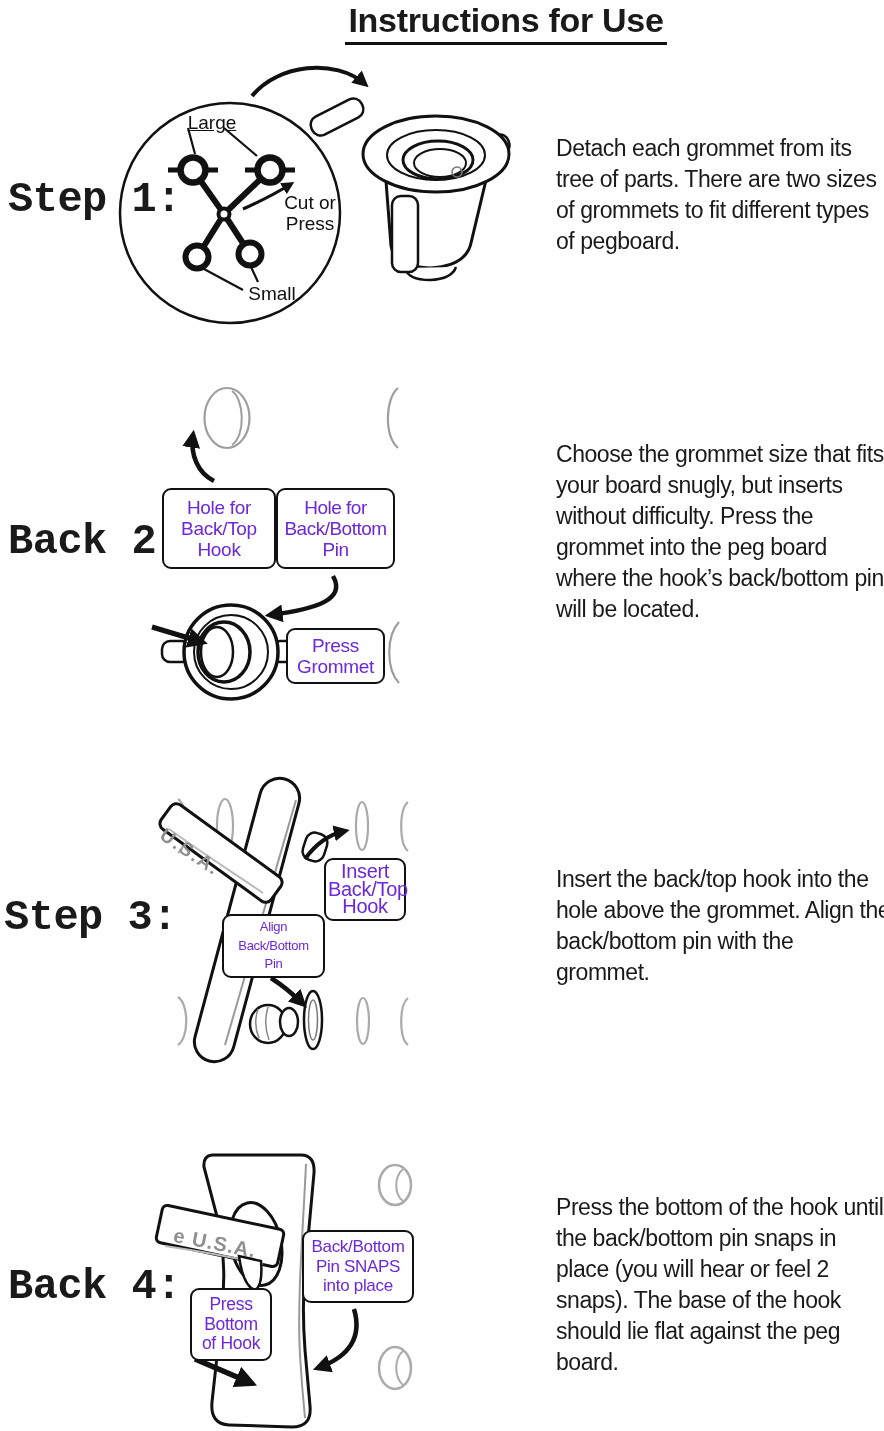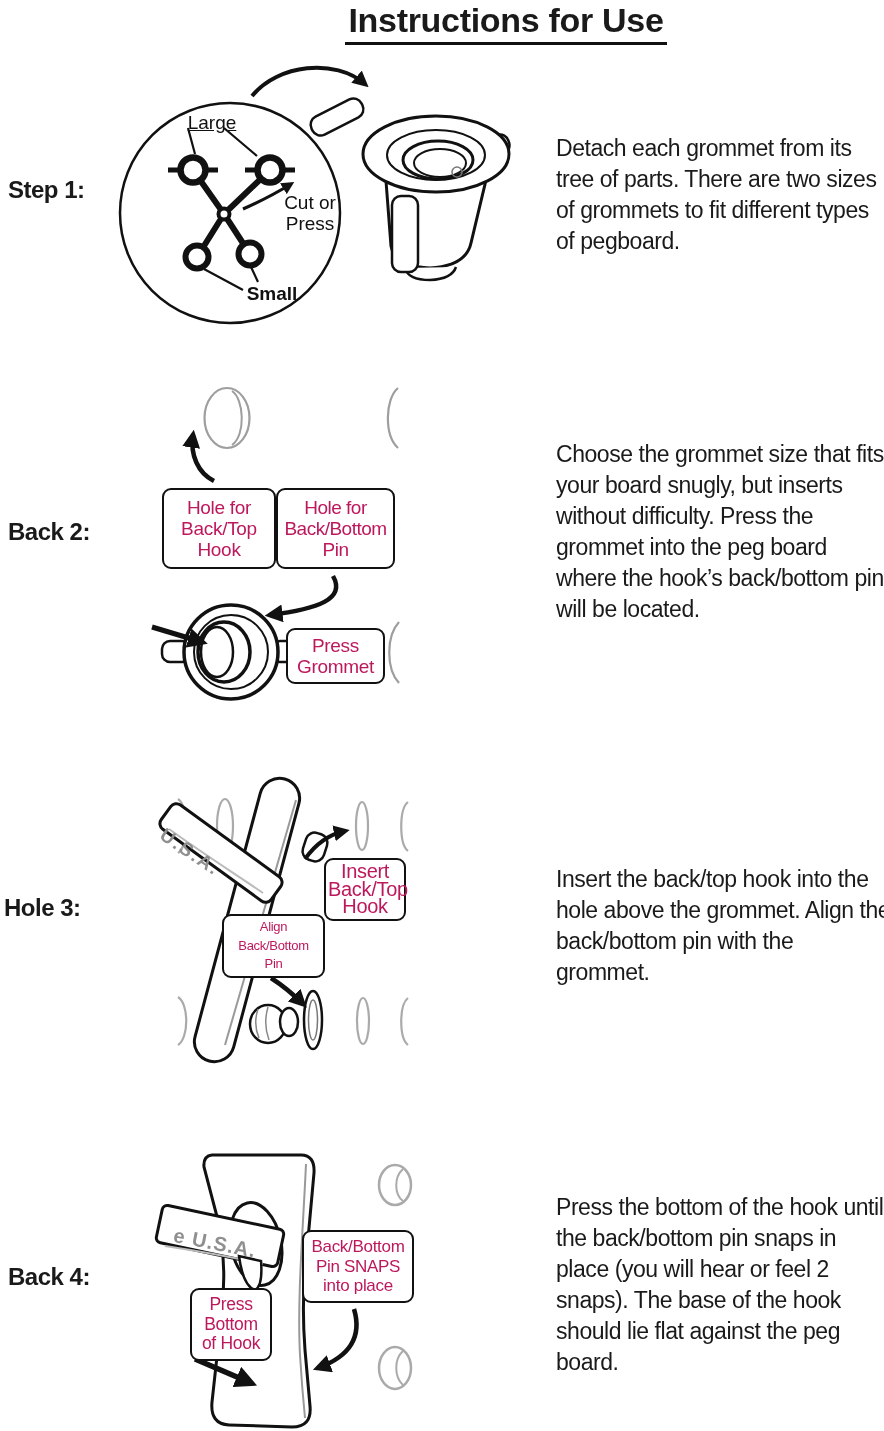--- a/index.html
+++ b/index.html
@@ -2,41 +2,41 @@
 <html><head>
 <meta charset="utf-8">
 <style>
   html,body{margin:0;padding:0;background:#ffffff;}
   .page{position:relative;width:884px;height:1431px;background:#ffffff;overflow:hidden;
         font-family:"Liberation Sans",sans-serif;color:#1a1a1a;}
   .title{position:absolute;top:1px;left:0;width:100%;text-align:center;
          font-size:34px;font-weight:bold;letter-spacing:-0.3px;padding-left:36px;}
   .title span{display:inline-block;transform:translateX(28px);
          border-bottom:3.5px solid #111;padding:0 3px 2px 3px;}
-  .step-label{position:absolute;font-size:24px;font-weight:bold;letter-spacing:-0.5px;}
+  .step-label{position:absolute;font-size:42px;font-weight:bold;letter-spacing:-0.5px;font-family:Liberation Mono, monospace;}
   .step-text{position:absolute;width:336px;font-size:23px;line-height:31px;letter-spacing:-0.45px;}
   .callout{position:absolute;background:#fff;border:2.5px solid #111;border-radius:9px;
-           text-align:center;white-space:pre;letter-spacing:-0.3px;color:#be185d;}
+           text-align:center;white-space:pre;letter-spacing:-0.3px;color:#6d28d9;}
   .freelabel{position:absolute;white-space:pre;text-align:center;font-size:19px;color:#111;}
   .usa{position:absolute;color:#8f8f8f;font-weight:bold;transform-origin:left top;}
   svg{position:absolute;overflow:visible;}
   .ill{stroke:#111;fill:none;}
 </style>
 </head>
 <body>
 
 <div class="page">
 
   <div class="title">
     <span>Instructions for Use</span>
   </div>
 
   <div class="step-label" style="left:8px;top:176px;">Step 1:</div>
   <div class="step-label" style="left:8px;top:518px;">Back 2:</div>
-  <div class="step-label" style="left:4px;top:894px;">Hole 3:</div>
+  <div class="step-label" style="left:4px;top:894px;">Step 3:</div>
   <div class="step-label" style="left:8px;top:1263px;">Back 4:</div>
 
   <div class="step-text" style="left:556px;top:133px;">Detach each grommet from its tree of parts. There are two sizes of grommets to fit different types of pegboard.</div>
   <div class="step-text" style="left:556px;top:439px;">Choose the grommet size that fits your board snugly, but inserts without difficulty. Press the grommet into the peg board where the hook’s back/bottom pin will be located.</div>
   <div class="step-text" style="left:556px;top:864px;">Insert the back/top hook into the hole above the grommet. Align the back/bottom pin with the grommet.</div>
   <div class="step-text" style="left:556px;top:1192px;">Press the bottom of the hook until the back/bottom pin snaps in place (you will hear or feel 2 snaps). The base of the hook should lie flat against the peg board.</div>
 
   <svg style="left:100px;top:50px;" width="420" height="290" viewBox="0 0 420 290">
     <defs>
       <marker id="m1" viewBox="0 0 10 10" refX="7" refY="5" markerWidth="4" markerHeight="4" orient="auto">
@@ -63,21 +63,21 @@
       <rect x="-28" y="-10" width="56" height="20" rx="9" transform="translate(237,67) rotate(-27)" fill="#fff" stroke="#111" stroke-width="2.5"></rect>
       <rect x="-29" y="-10" width="58" height="20" rx="9" transform="translate(381,100) rotate(-16)" fill="#fff" stroke="#111" stroke-width="2.5"></rect>
       <ellipse cx="336" cy="104" rx="73" ry="38" fill="#fff" stroke="#111" stroke-width="3"></ellipse>
       <ellipse cx="336" cy="105" rx="49" ry="25" fill="none" stroke="#111" stroke-width="2"></ellipse>
       <ellipse cx="338" cy="110" rx="35" ry="19" fill="#fff" stroke="#111" stroke-width="3"></ellipse>
       <ellipse cx="340" cy="113" rx="26" ry="14" fill="none" stroke="#111" stroke-width="2"></ellipse>
       <circle cx="357" cy="122" r="5" fill="none" stroke="#777" stroke-width="1.5"></circle>
     </g>
   </svg>
   <div class="freelabel" style="left:186px;top:112px;width:52px;text-decoration:underline;">Large</div>
-  <div class="freelabel" style="left:244px;top:283px;width:56px;font-weight:bold;">Small</div>
+  <div class="freelabel" style="left:244px;top:283px;width:56px;">Small</div>
   <div class="freelabel" style="left:276px;top:192px;width:68px;line-height:21px;">Cut or
 Press</div>
 
   <svg style="left:140px;top:375px;" width="300" height="330" viewBox="0 0 300 330">
     <defs>
       <marker id="m2" viewBox="0 0 10 10" refX="7" refY="5" markerWidth="4" markerHeight="4" orient="auto">
         <path d="M0,0 L10,5 L0,10 Z" fill="#111"></path>
       </marker>
     </defs>
     <g stroke="#9e9e9e" fill="none">

